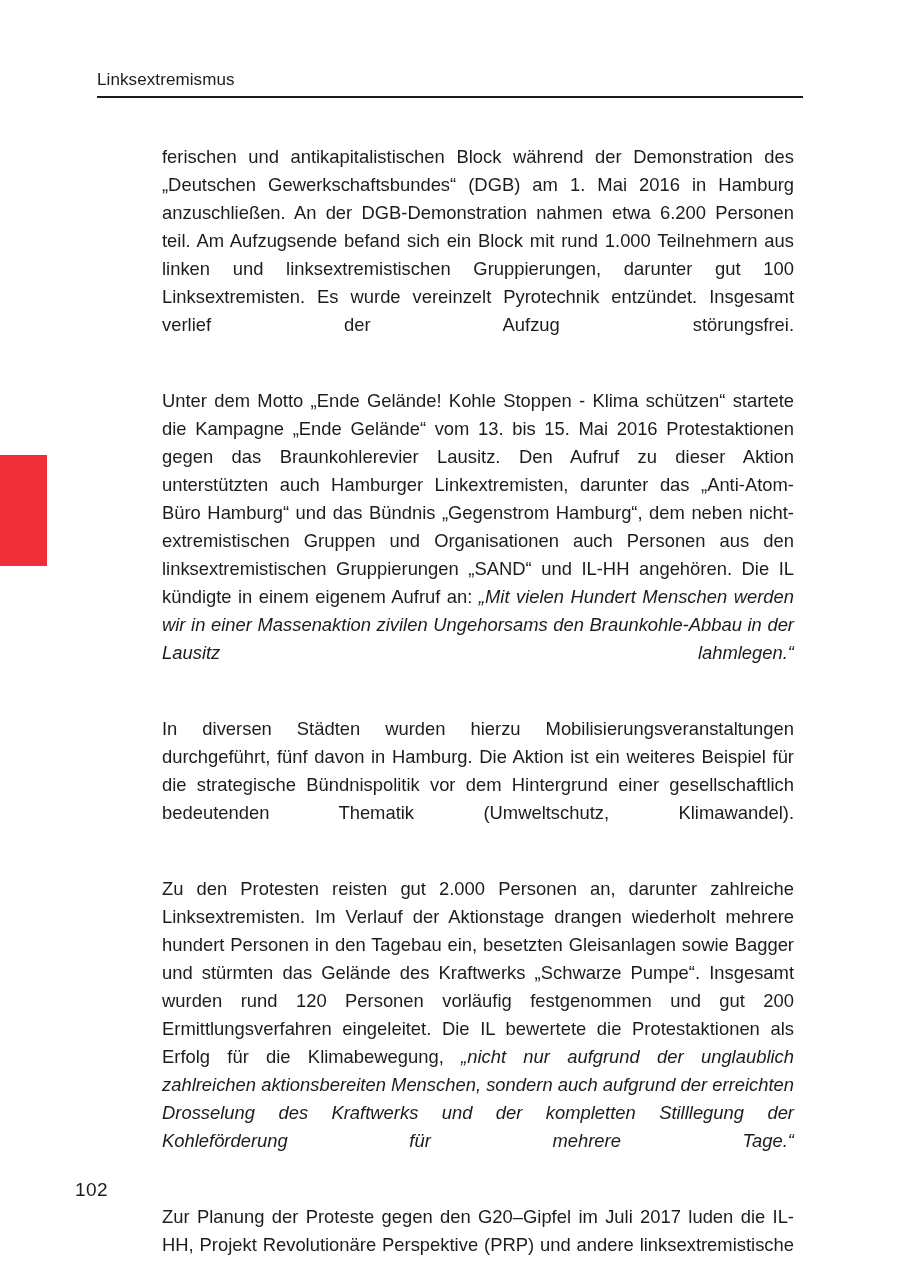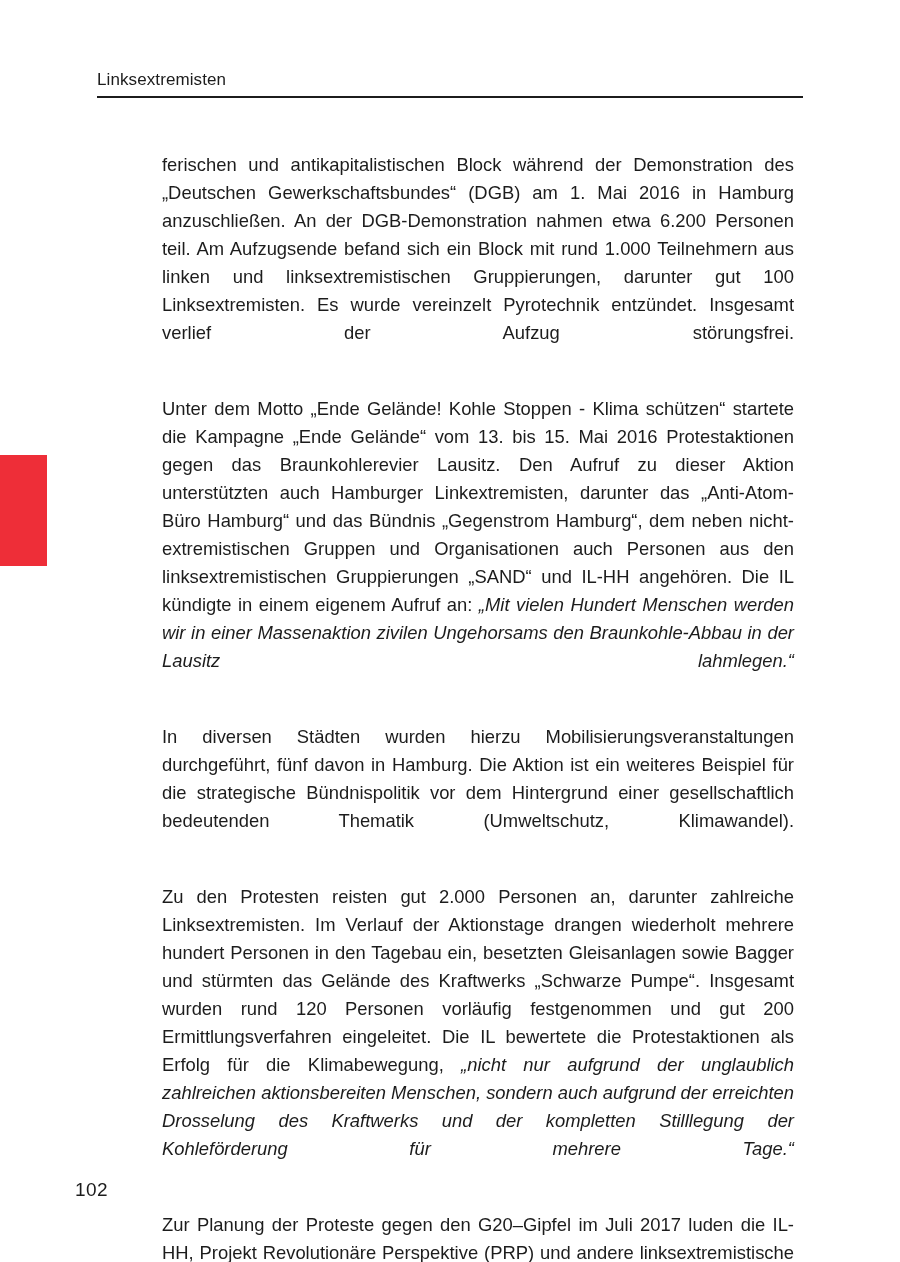--- a/index.html
+++ b/index.html
@@ -61,21 +61,21 @@
     left: 162px;
     top: 143px;
     width: 632px;
   }
 
   .para {
     font-size: 18.4px;
     line-height: 28px;
     text-align: justify;
     text-justify: inter-word;
-    margin: 8px 0 20px 0;
+    margin: 0 0 20px 0;
     color: #1c1c1c;
     hyphens: manual;
     word-spacing: 0px;
   }
   .para:last-child {
     margin-bottom: 0;
   }
   
   .para::after {
     content: "";
@@ -100,21 +100,21 @@
   }
 </style>
 </head>
 <body>
 
 <div class="page">
 
   <div class="side-tab"></div>
 
   <div class="running-header">
-    <div class="header-label">Linksextremisten</div>
+    <div class="header-label">Linksextremismus</div>
   </div>
   <div class="header-rule"></div>
 
   <div class="text-column">
       <p class="para"><span>ferischen und antikapitalistischen Block während der Demonstration des „Deutschen Gewerkschaftsbundes“ (DGB) am 1. Mai 2016 in Hamburg anzuschließen. An der DGB-Demonstration nahmen etwa 6.200 Personen teil. Am Aufzugsende befand sich ein Block mit rund 1.000 Teilnehmern aus linken und linksextremistischen Gruppierungen, darunter gut 100 Linksextremisten. Es wurde vereinzelt Pyrotechnik entzündet. Insgesamt verlief der Aufzug störungsfrei.</span></p>
       <p class="para"><span>Unter dem Motto „Ende Gelände! Kohle Stoppen - Klima schützen“ startete die Kampagne „Ende Gelände“ vom 13. bis 15. Mai 2016 Protestaktionen gegen das Braunkohlerevier Lausitz. Den Aufruf zu dieser Aktion unterstützten auch Hamburger Linkextremisten, darunter das „Anti-Atom-Büro Hamburg“ und das Bündnis „Gegenstrom Hamburg“, dem neben nicht-extremistischen Gruppen und Organisationen auch Personen aus den linksextremistischen Gruppierungen „SAND“ und IL-HH angehören. Die IL kündigte in einem eigenem Aufruf an: </span><span class="it">„Mit vielen Hundert Menschen werden wir in einer Massenaktion zivilen Ungehorsams den Braunkohle-Abbau in der Lausitz lahmlegen.“</span></p>
       <p class="para"><span>In diversen Städten wurden hierzu Mobilisierungsveranstaltungen durchgeführt, fünf davon in Hamburg. Die Aktion ist ein weiteres Beispiel für die strategische Bündnispolitik vor dem Hintergrund einer gesellschaftlich bedeutenden Thematik (Umweltschutz, Klimawandel).</span></p>
       <p class="para"><span>Zu den Protesten reisten gut 2.000 Personen an, darunter zahlreiche Linksextremisten. Im Verlauf der Aktionstage drangen wiederholt mehrere hundert Personen in den Tagebau ein, besetzten Gleisanlagen sowie Bagger und stürmten das Gelände des Kraftwerks „Schwarze Pumpe“. Insgesamt wurden rund 120 Personen vorläufig festgenommen und gut 200 Ermittlungsverfahren eingeleitet. Die IL bewertete die Protestaktionen als Erfolg für die Klimabewegung, </span><span class="it">„nicht nur aufgrund der unglaublich zahlreichen aktionsbereiten Menschen, sondern auch aufgrund der erreichten Drosselung des Kraftwerks und der kompletten Stilllegung der Kohleförderung für mehrere Tage.“</span></p>
       <p class="para"><span>Zur Planung der Proteste gegen den G20–Gipfel im Juli 2017 luden die IL-HH, Projekt Revolutionäre Perspektive (PRP) und andere linksextremistische und nicht-extremistische Organisationen und Gruppierungen aus Hamburg vom 3. bis 4. Dezember 2016 zu einer Aktionskonferenz ein. Aus dem Einladungstext ging hervor, dass in vielen „Gruppen und</span></p>
     </div>

